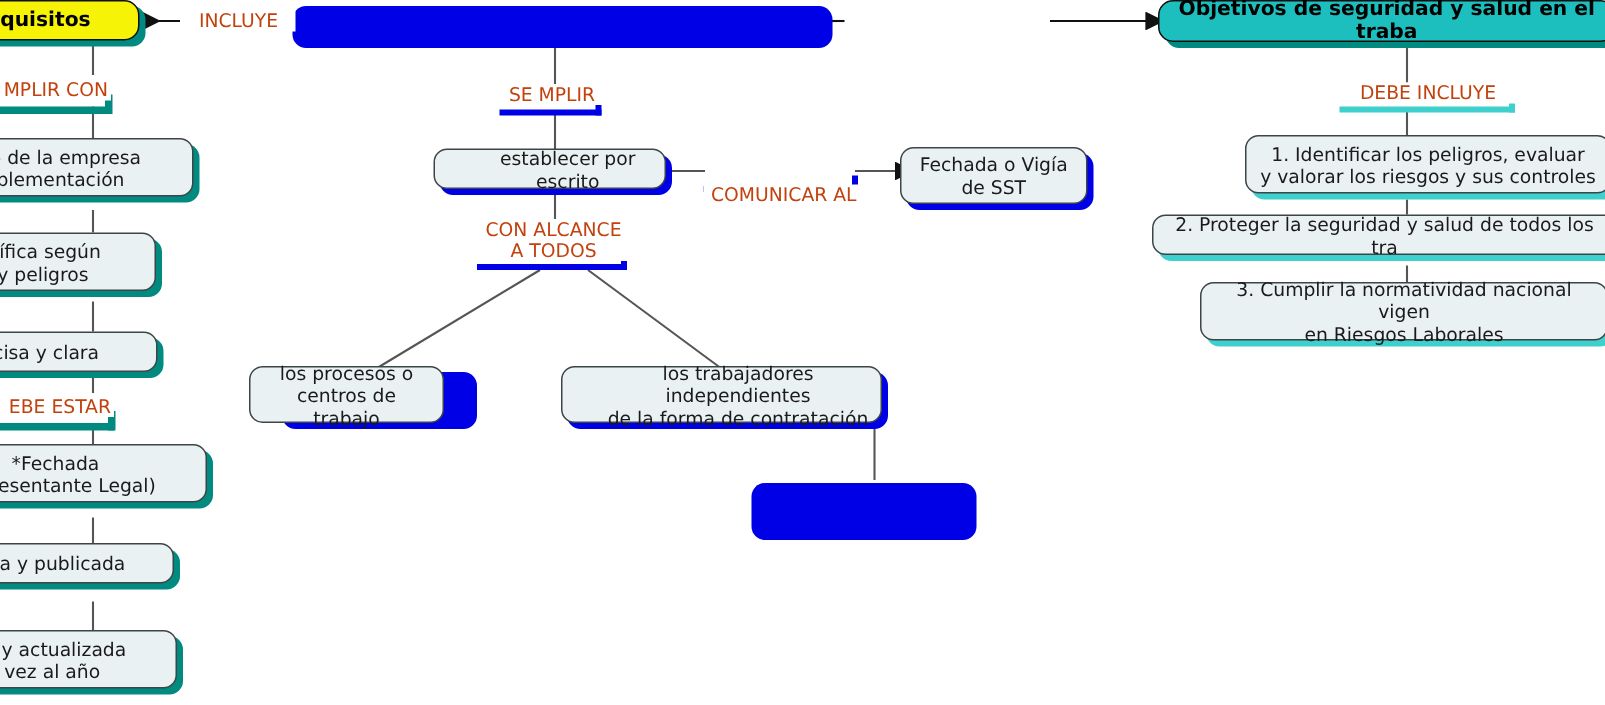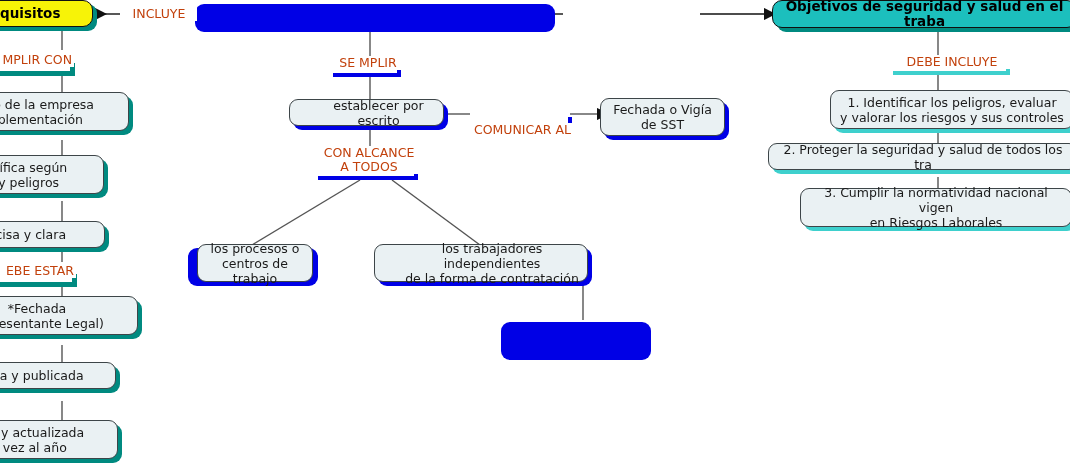--- a/index.html
+++ b/index.html
@@ -141,21 +141,21 @@
   <div class="node root-teal" style="left:772px;top:0px;width:305px;height:28px;justify-content:flex-start;">Objetivos de seguridad y salud en el traba</div>
 
   <div class="sh sh-blue" style="left:293px;top:103px;width:155px;height:27px;"></div>
   <div class="node" style="left:289px;top:99px;width:155px;height:27px;padding-left:32px;">establecer por escrito</div>
 
   <div class="sh sh-blue" style="left:604px;top:102px;width:125px;height:38px;"></div>
   <div class="node" style="left:600px;top:98px;width:125px;height:38px;">Fechada o Vigía
 de SST</div>
 
   <div class="sh sh-blue" style="left:188px;top:248px;width:130px;height:38px;"></div>
-  <div class="node" style="left:197px;top:244px;width:116px;height:38px;">los procesos o
+  <div class="node" style="left:166px;top:244px;width:130px;height:38px;">los procesos o
 centros de trabajo</div>
 
   <div class="sh sh-blue" style="left:378px;top:248px;width:214px;height:38px;"></div>
   <div class="node" style="left:374px;top:244px;width:214px;height:38px;padding-left:30px;">los trabajadores independientes
 de la forma de contratación</div>
 
   <div class="sh sh-blue" style="left:501px;top:322px;width:150px;height:38px;"></div>
 
   <div class="sh sh-cyan" style="left:834px;top:94px;width:244px;height:39px;"></div>
   <div class="node" style="left:830px;top:90px;width:244px;height:39px;">1. Identificar los peligros, evaluar

